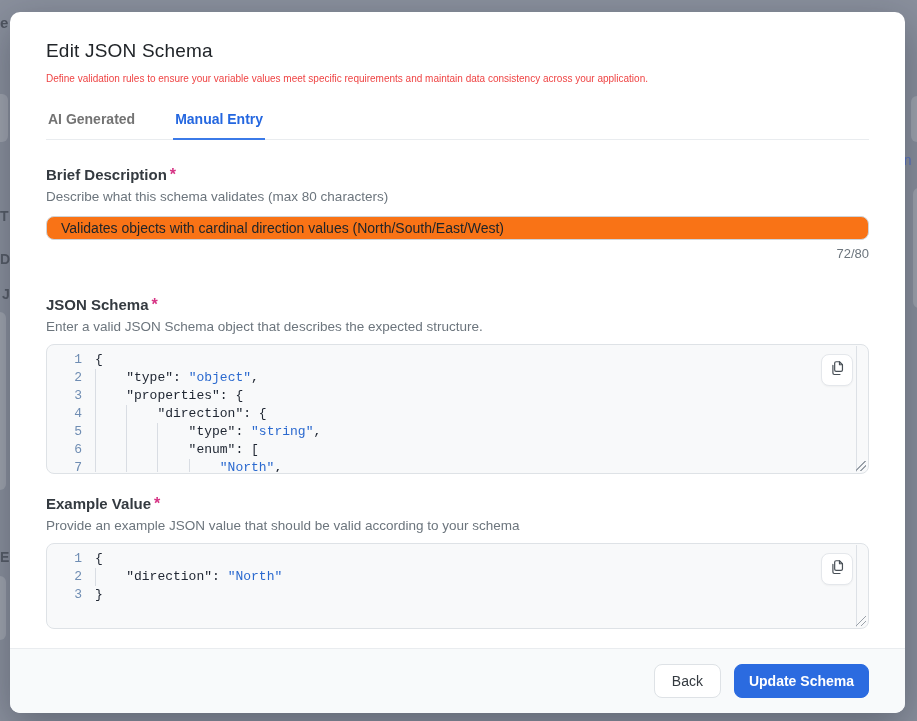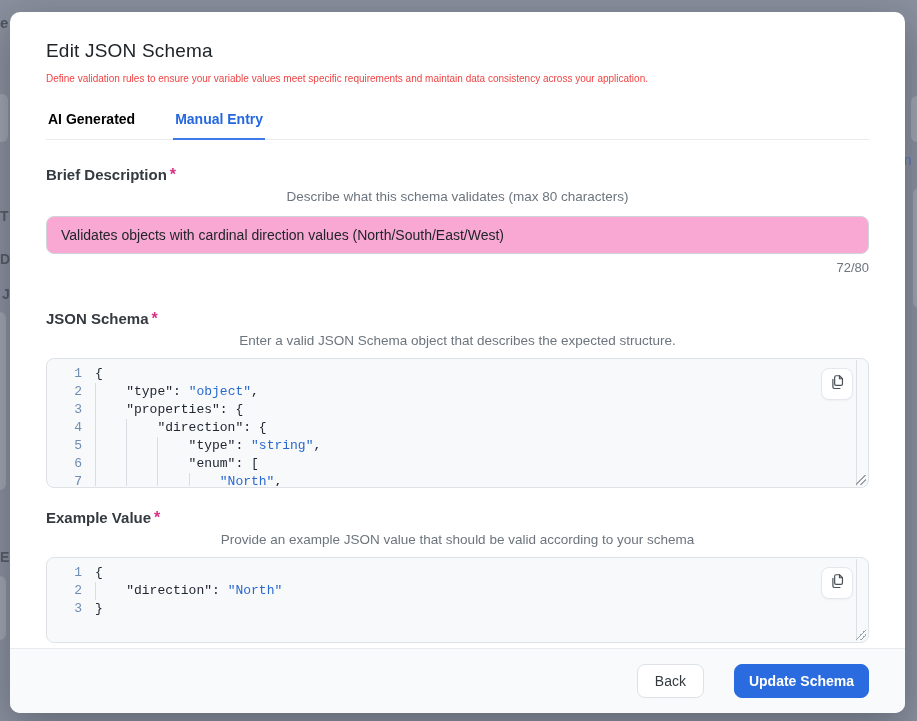--- a/index.html
+++ b/index.html
@@ -15,37 +15,37 @@
   .modal { position:absolute; left:10px; top:12px; width:895px; height:701px;
            background:#ffffff; border-radius:10px; box-shadow:0 12px 40px rgba(20,25,40,.35);
            display:flex; flex-direction:column; overflow:hidden; }
   .modal-body { padding:28px 36px 0 36px; flex:1 1 auto; display:flex; flex-direction:column; }
 
   .modal-title { font-size:19px; font-weight:400; color:#212529; letter-spacing:.2px; }
   .modal-subtitle { margin-top:11px; font-size:10px; color:#ef4444; }
 
   
   .tabs { margin-top:27px; border-bottom:1px solid #e9ecef; display:flex; gap:36px; }
-  .tab { font-size:14px; font-weight:600; color:#000000; padding:0 2px 11px 2px; cursor:pointer;
+  .tab { font-size:14px; font-weight:600; color:#737373; padding:0 2px 11px 2px; cursor:pointer;
          border-bottom:2px solid transparent; margin-bottom:-1px; }
   .tab.active { color:#2467e0; border-bottom-color:#3b7ae8; }
 
   
   .field-label { font-size:15px; font-weight:700; color:#343a40; }
   .req { color:#d63384; margin-left:3px; font-weight:700; }
-  .field-helper { margin-top:5px; font-size:13.5px; color:#6c757d;text-align:center; }
+  .field-helper { margin-top:5px; font-size:13.5px; color:#6c757d; }
 
   .sec-desc   { margin-top:26px; }
   .sec-schema { margin-top:35px; }
   .sec-example{ margin-top:21px; }
 
   
-  .text-input { margin-top:12px; width:100%; height:38px; border:1px solid #ced4da; border-radius:8px;
+  .text-input { margin-top:12px; width:100%; height:24px; border:1px solid #ced4da; border-radius:8px;
                 padding:0 14px; font-size:14px; color:#212529; font-family:"Liberation Sans",sans-serif;
-                background:#f9a8d4; outline:none; }
+                background:#f97316; outline:none; }
   .char-counter { margin-top:6px; text-align:right; font-size:13px; color:#6c757d; }
 
   
   .code-editor { position:relative; margin-top:10px; background:#f8f9fa; border:1px solid #dee2e6;
                  border-radius:8px; overflow:hidden;
                  font-family:"Liberation Mono","DejaVu Sans Mono",monospace; font-size:13px; }
   .code-editor.h-tall  { height:130px; }
   .code-editor.h-short { height:86px; }
   .code-scroll { position:absolute; inset:1px 12px 1px 1px; overflow:hidden; padding-top:5px; }
   .code-line { display:flex; height:18px; line-height:18px; white-space:pre; }
@@ -60,21 +60,21 @@
   .copy-btn { position:absolute; top:9px; right:15px; width:32px; height:32px; background:#ffffff;
               border:1px solid #e4e7eb; border-radius:8px; display:flex; align-items:center;
               justify-content:center; cursor:pointer; box-shadow:0 1px 2px rgba(0,0,0,.04); }
   .resize-grip { position:absolute; right:2px; bottom:2px; width:10px; height:10px; cursor:nwse-resize;
                  background:
                    linear-gradient(135deg, transparent 0 45%, #9aa1a9 45% 52%, transparent 52% 70%, #9aa1a9 70% 77%, transparent 77%);
                }
 
   
   .modal-footer { flex:0 0 65px; margin-top:auto; background:#f8fafb; border-top:1px solid #e9ecef;
-                  display:flex; align-items:center; justify-content:flex-end; gap:30px; padding:0 36px; }
+                  display:flex; align-items:center; justify-content:flex-end; gap:13px; padding:0 36px; }
   .btn { font-size:14px; border-radius:8px; cursor:pointer; font-family:"Liberation Sans",sans-serif; }
   .btn-back { background:#ffffff; color:#343a40; border:1px solid #dee2e6; padding:8px 17px; font-weight:400; }
   .btn-primary { background:#2b6be0; color:#ffffff; border:1px solid #2b6be0; padding:8px 14px; font-weight:700; }
 </style>
 </head>
 <body>
 
 <div class="backdrop">
   <div class="bg-box" style="left:-8px; top:94px; width:16px; height:48px;"></div>
   <div class="bg-box" style="left:-8px; top:312px; width:14px; height:178px;"></div>

